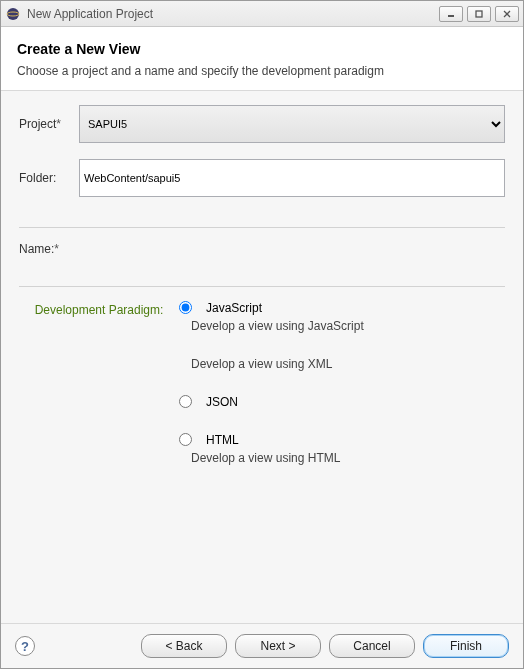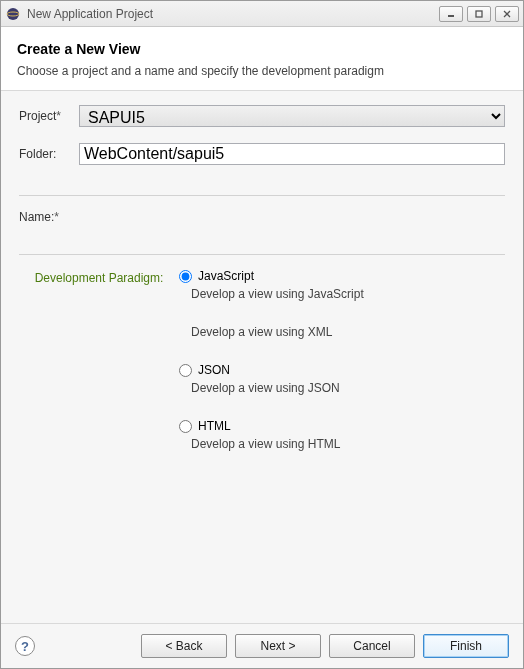--- a/index.html
+++ b/index.html
@@ -71,24 +71,24 @@
     align-items: center;
     margin-bottom: 16px;
   }
   .form-row .lbl {
     width: 60px;
     color: #333;
   }
   .req { color: #555; }
   select.field, input.field {
     flex: 1;
-    height: 22px;
+    height: 38px;
     border: 1px solid #abadb3;
     background: #fff;
-    font-size: 16px;
+    font-size: 11px;
     padding: 2px 4px;
   }
   select.field {
     background: linear-gradient(#f1f1f1,#e2e2e2);
   }
   .hr {
     border: none;
     border-top: 1px solid #d2d2d2;
     margin: 14px 0 14px 0;
   }
@@ -101,22 +101,23 @@
     color: #4d7c0f;
     padding-top: 2px;
     text-align: center;
   }
   .paradigm-options { flex: 1; }
   .opt {
     margin-bottom: 24px;
   }
   .opt .opt-head {
     display: flex;
-    align-items: flex-end;
+    align-items: flex-start;
     margin-bottom: 4px;
+    gap: 8px;
   }
   .opt input[type=radio] { margin: 0 6px 0 0; }
   .opt .opt-label { color: #000; }
   .opt .opt-desc {
     color: #444;
     margin-left: 12px;
     white-space: nowrap;
   }
   .buttonbar {
     border-top: 1px solid #d9d9d9;
@@ -140,21 +141,21 @@
   .buttonbar .spacer { flex: 1; }
   .btn {
     width: 86px;
     height: 24px;
     border: 1px solid #909090;
     background: linear-gradient(#fdfdfd,#e6e6e6);
     margin-left: 8px;
     font-size: 12px;
     display: inline-flex;
     align-items: center; justify-content: center;
-    border-radius: 2px;
+    border-radius: 10px;
     cursor: pointer;
     color: #222;
   }
   .btn.default {
     border: 1px solid #3d8bd0;
     box-shadow: 0 0 0 1px #a6d2f5 inset;
     background: linear-gradient(#f7fbff,#e4f1fb);
   }
 </style>
 </head>
@@ -232,21 +233,20 @@
 
       <div class="opt">
         <div class="opt-desc">Develop a view using XML</div>
       </div>
 
       <div class="opt">
         <div class="opt-head">
           <input type="radio" name="paradigm" style="">
           <span class="opt-label">JSON</span>
         </div>
-        <div class="opt-desc">Develop a view using JSON</div>
       </div>
 
       <div class="opt">
         <div class="opt-head">
           <input type="radio" name="paradigm" style="">
           <span class="opt-label">HTML</span>
         </div>
         <div class="opt-desc">Develop a view using HTML</div>
       </div>
 

